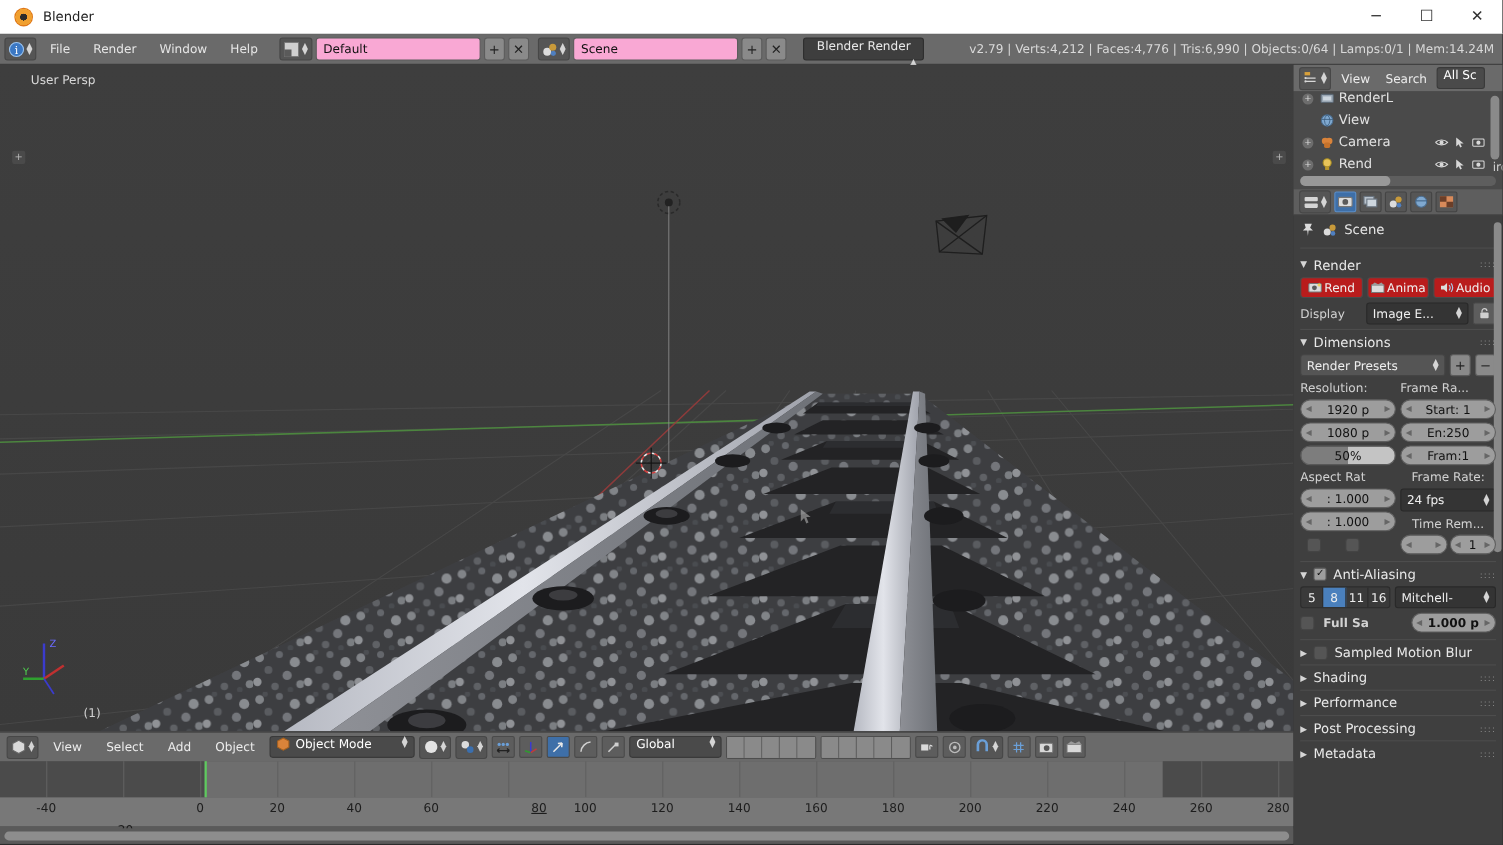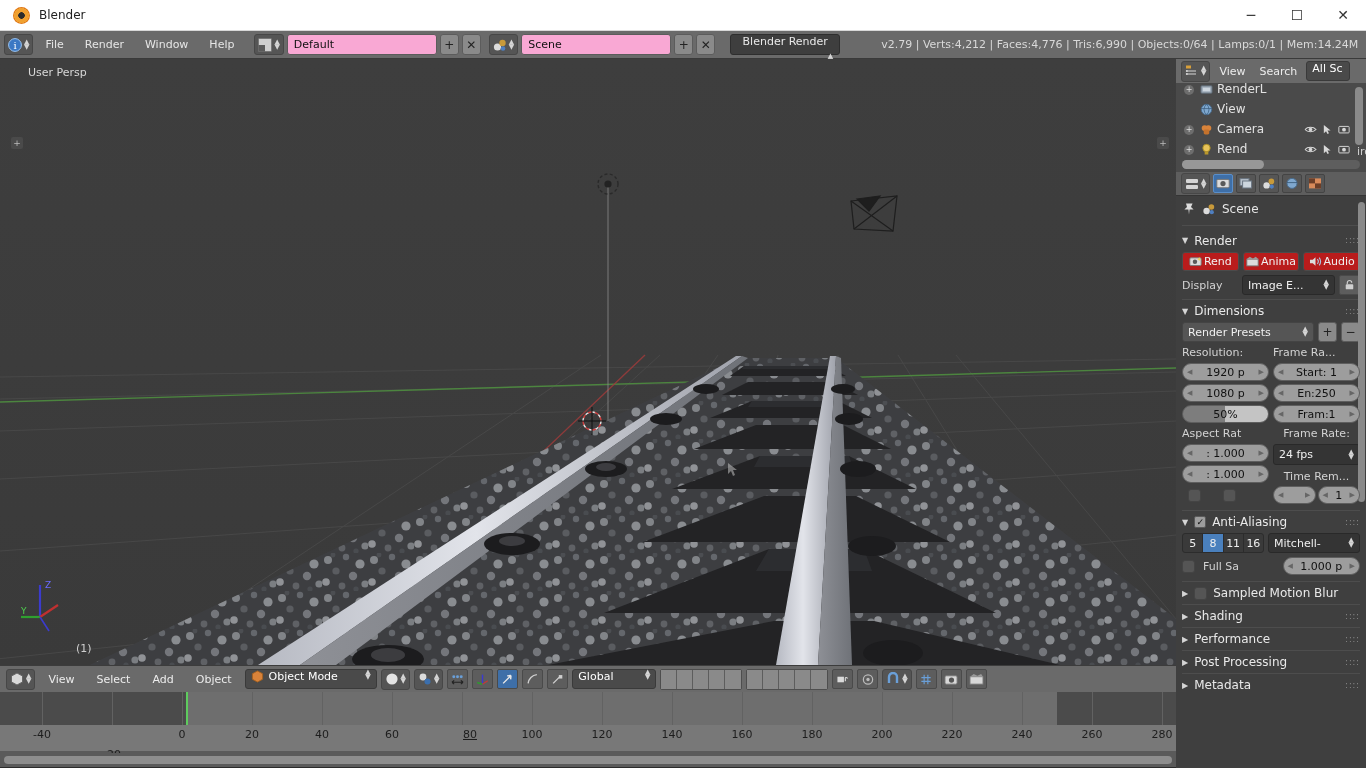--- a/index.html
+++ b/index.html
@@ -476,21 +476,21 @@
         <div class="tl-tick" style="left: 1092px;"></div>
         <div class="tl-tick" style="left: 1162px;"></div>
       </div>
     <div id="tl-numbers">
         <span style="left: 42px;">-40</span>
         <span style="left: 112px; margin-top: 20px;">-20</span>
         <span style="left: 182px;">0</span>
         <span style="left: 252px;">20</span>
         <span style="left: 322px;">40</span>
         <span style="left: 392px;">60</span>
-        <span style="left: 470px; text-decoration: underline;">80</span>
+        <span style="left: 490px; text-decoration: underline;">80</span>
         <span style="left: 532px;">100</span>
         <span style="left: 602px;">120</span>
         <span style="left: 672px;">140</span>
         <span style="left: 742px;">160</span>
         <span style="left: 812px;">180</span>
         <span style="left: 882px;">200</span>
         <span style="left: 952px;">220</span>
         <span style="left: 1022px;">240</span>
         <span style="left: 1092px;">260</span>
         <span style="left: 1162px;">280</span>
@@ -794,21 +794,21 @@
             <div>5</div>
             <div class="on">8</div>
             <div>11</div>
             <div>16</div>
           </div>
           <div class="dark-sel" style="flex:1;">
             <span>Mitchell-</span>
             <span class="spin" style="margin-left:auto;">▲<br>▼</span>
           </div>
         </div>
-        <div class="row" style="align-items:center;">
+        <div class="row" style="align-items:center;font-weight:bold;">
           <div class="rad"></div>
           <span class="lbl" style="flex:1; margin-left:4px;">Full Sa</span>
           <div class="num" style="flex:1;">
             <span class="al">◀</span>
             <span>1.000 p</span>
             <span class="ar">▶</span>
           </div>
         </div>
 
         <div class="panel-hdr" style="margin-top:6px;">

